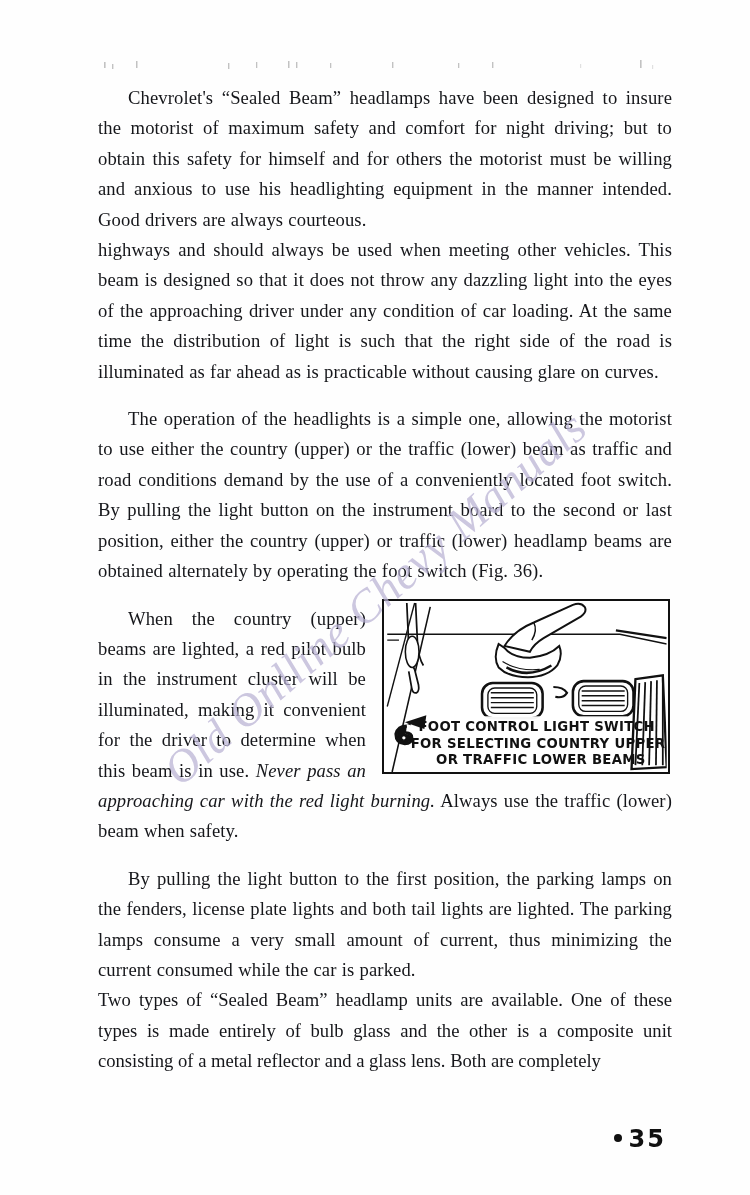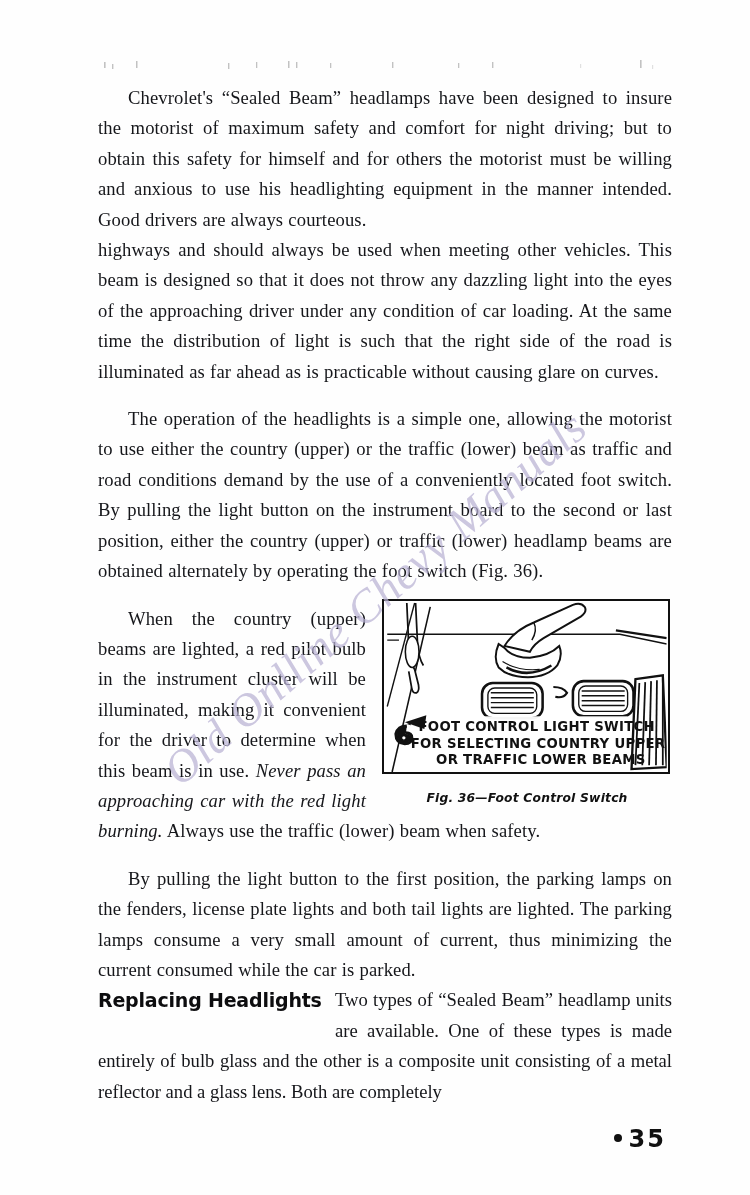--- a/index.html
+++ b/index.html
@@ -270,33 +270,29 @@
             <text x="52" y="167" font-family="DejaVu Sans, sans-serif" font-size="13.6" font-weight="bold" letter-spacing="0.3" fill="#111">OR TRAFFIC LOWER BEAMS</text>
 
             <g>
               <path d="M22 128 Q13 128 11 136 Q11 145 20 146 Q27 146 27 140 Q27 135 21 135" fill="none" stroke="#111" stroke-width="3.4"></path>
               <path d="M20 124 L42 117 L40 131 Z" fill="#111"></path>
               <circle cx="19" cy="140" r="2.4" fill="#fff" stroke="#111" stroke-width="1.4"></circle>
             </g>
           </g>
         </svg>
       </div>
-      <div class="fig-caption">Fig. 36—Foot Control Switch</div>
     </div>
 
     <p class="body-text indent gap">
       <span>When the country (upper) beams are lighted, a red pilot bulb in the instrument cluster will be illuminated, making it convenient for the driver to determine when this beam is in use. </span><em class="italic-note">Never pass an approaching car with the red light burning.</em><span> Always use the traffic (lower) beam when safety.</span>
     </p>
 
     <p class="body-text indent gap">By pulling the light button to the first position, the parking lamps on the fenders, license plate lights and both tail lights are lighted. The parking lamps consume a very small amount of current, thus minimizing the current consumed while the car is parked.</p>
 
     <div id="replacing-block" class="run-in-wrap gap">
-      <div class="headline-shape">
-        <span class="sec-head">Replacing Headlights</span>
-      </div>
       <span>Two types of “Sealed Beam” headlamp units are available. One of these types is made entirely of bulb glass and the other is a composite unit consisting of a metal reflector and a glass lens. Both are completely</span>
     </div>
 
   </div>
 
   <div id="page-number">
     <span class="dot"></span><span>35</span>
   </div>
 
 </div>

